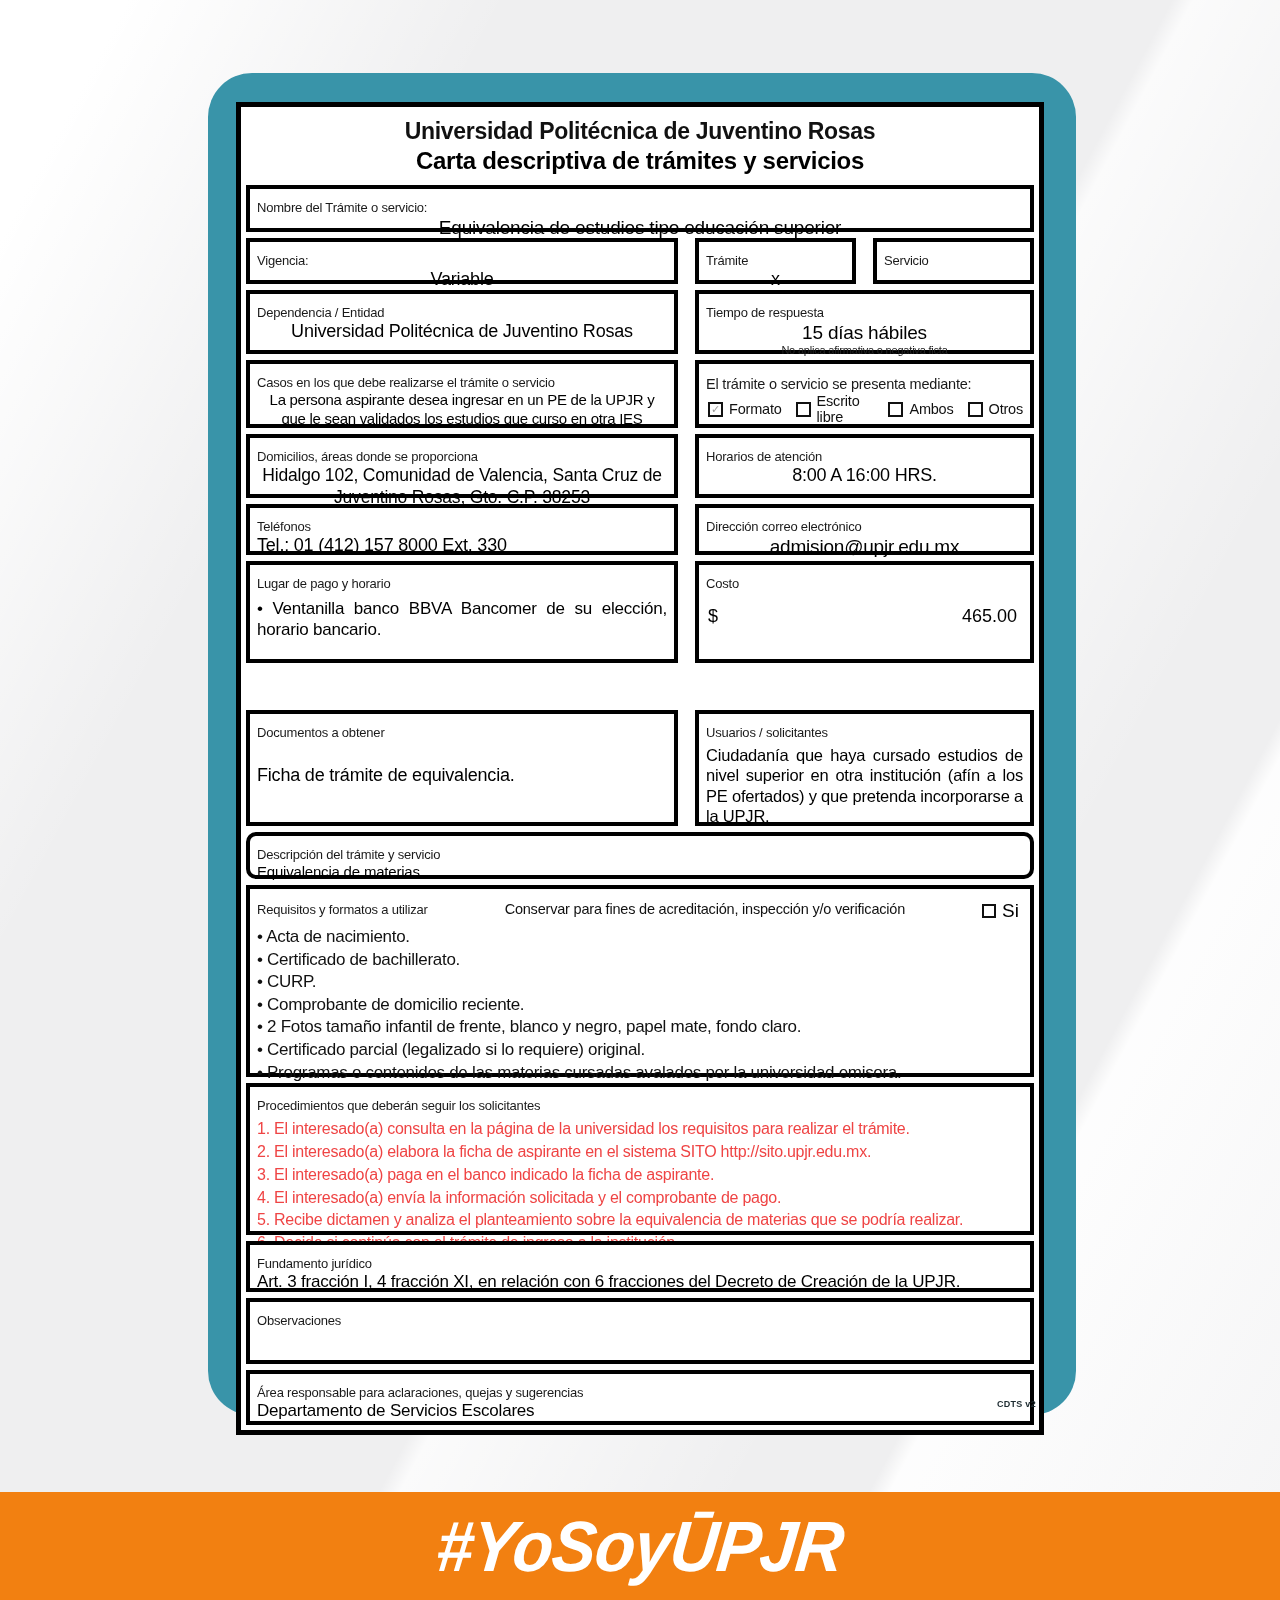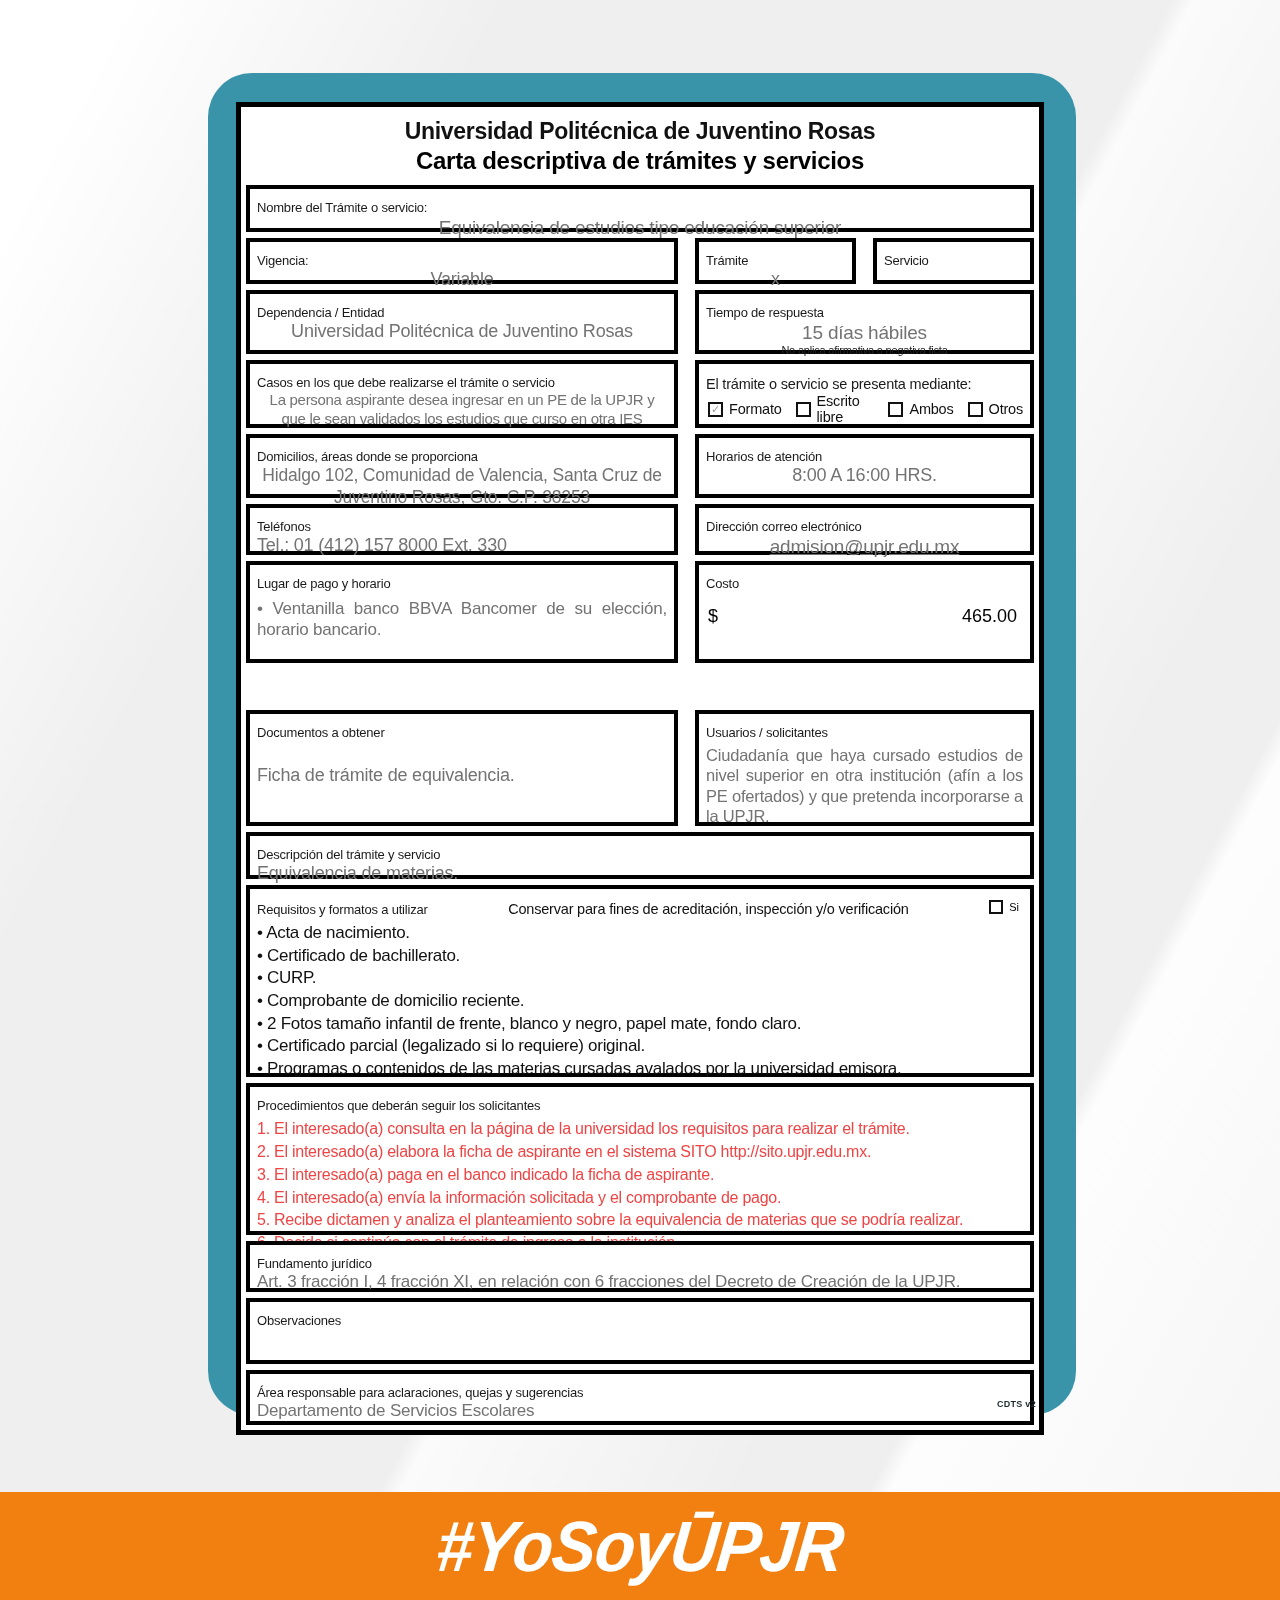--- a/index.html
+++ b/index.html
@@ -29,36 +29,36 @@
   }
   .doc-header { text-align:center; padding:6px 0 4px 0; }
   .univ  { font-size:23px; font-weight:700; letter-spacing:-0.3px; color:#111; }
   .carta { font-size:24px; font-weight:700; letter-spacing:-0.3px; color:#000; margin-top:2px; }
 
   .box {
     border:4px solid #000; background:#fff; padding:11px 7px;
     display:flex; flex-direction:column; position:relative;
   }
   .label { font-size:13px; color:#1a1a1a; line-height:1.25; letter-spacing:-0.2px; }
-  .val   { font-size:18px; color:#737373; letter-spacing:-0.2px; line-height:1.22; }
+  .val   { font-size:18px; color:#000000; letter-spacing:-0.2px; line-height:1.22; }
   .center { text-align:center; }
   .just   { text-align:justify; }
   .row { display:flex; gap:17px; }
   .colL { width:432px; flex:none; }
   .colR { flex:1; }
 
   .h-nombre { height:47px; }
   .h-vig    { height:46px; }
   .h-dep    { height:64px; }
   .h-casos  { height:68px; }
   .h-dom    { height:64px; }
   .h-tel    { height:51px; }
   .h-pago   { height:102px; }
   .h-docs   { height:116px;margin-top:41px; }
-  .h-desc   { height:47px; }
+  .h-desc   { height:47px;border-radius:10px; }
   .h-req    { height:192px; }
   .h-proc   { height:152px; }
   .h-fund   { height:51px; }
   .h-area   { height:55px; }
   .h-obs    { height:66px; }
 
   .grow-center { flex:1; display:flex; align-items:center; justify-content:center; }
   .grow-left   { flex:1; display:flex; align-items:center; }
 
   .note { font-size:11px; text-align:center; color:#222; letter-spacing:-0.2px; }
@@ -70,21 +70,21 @@
     display:inline-flex; align-items:center; justify-content:center;
   }
   .cb[data-checked="true"]::before { content:"✓"; color:#9b9b9b; font-size:11px; line-height:1; }
 
   .email { text-decoration:underline; font-size:19px; }
 
   .costo-line { flex:1; display:flex; align-items:center; justify-content:space-between; padding:0 6px 8px 2px; font-size:18px; }
 
   .req-head { display:flex; align-items:flex-start; }
   .req-head .conservar { flex:1; text-align:center; font-size:14.5px; letter-spacing:-0.2px; color:#111; padding-top:1px;}
-  .si-group { display:inline-flex; align-items:center; gap:6px; font-size:11px; flex:none; padding-right:4px;}
+  .si-group { display:inline-flex; align-items:center; gap:6px; font-size:19px; flex:none; padding-right:4px;}
   .req-list { list-style:none; margin-top:4px; }
   .req-list li, .req-last-text { font-size:17px; letter-spacing:-0.3px; line-height:1.33; color:#111; }
   .req-list li::before, .req-last-text::before { content:"• "; }
   .req-last { display:flex; align-items:center; justify-content:space-between; }
 
   .proc-list { margin-top:5px; display:flex; flex-direction:column; gap:2px; }
   .proc-list div { font-size:16px; letter-spacing:-0.25px; line-height:1.3; color:#ef4444; }
 
   .version {
     position:absolute; right:40px; top:1326px;
@@ -245,21 +245,21 @@
         </div>
         <div class="box colR h-docs">
           <div class="label">Usuarios / solicitantes</div>
           <div class="val just" style="font-size:16.5px;margin-top:4px;">Ciudadanía que haya cursado estudios de nivel superior en otra institución (afín a los PE ofertados) y que pretenda incorporarse a la UPJR.</div>
         </div>
       </div>
 
       <div class="box h-desc">
         <div class="label">Descripción del trámite y servicio</div>
         <div class="grow-left">
-            <div class="val" style="font-size:18px;">Equivalencia de materias.</div>
+            <div class="val" style="font-size:15px;">Equivalencia de materias.</div>
           </div>
       </div>
 
       <div class="box h-req">
         <div class="req-head">
           <div class="label" style="padding-top:2px;">Requisitos y formatos a utilizar</div>
           <div class="conservar">Conservar para fines de acreditación, inspección y/o verificación</div>
           <span class="si-group">
             <span class="cb" style="width:14px;height:14px;" data-checked="false"></span>
             <span>Si</span>

